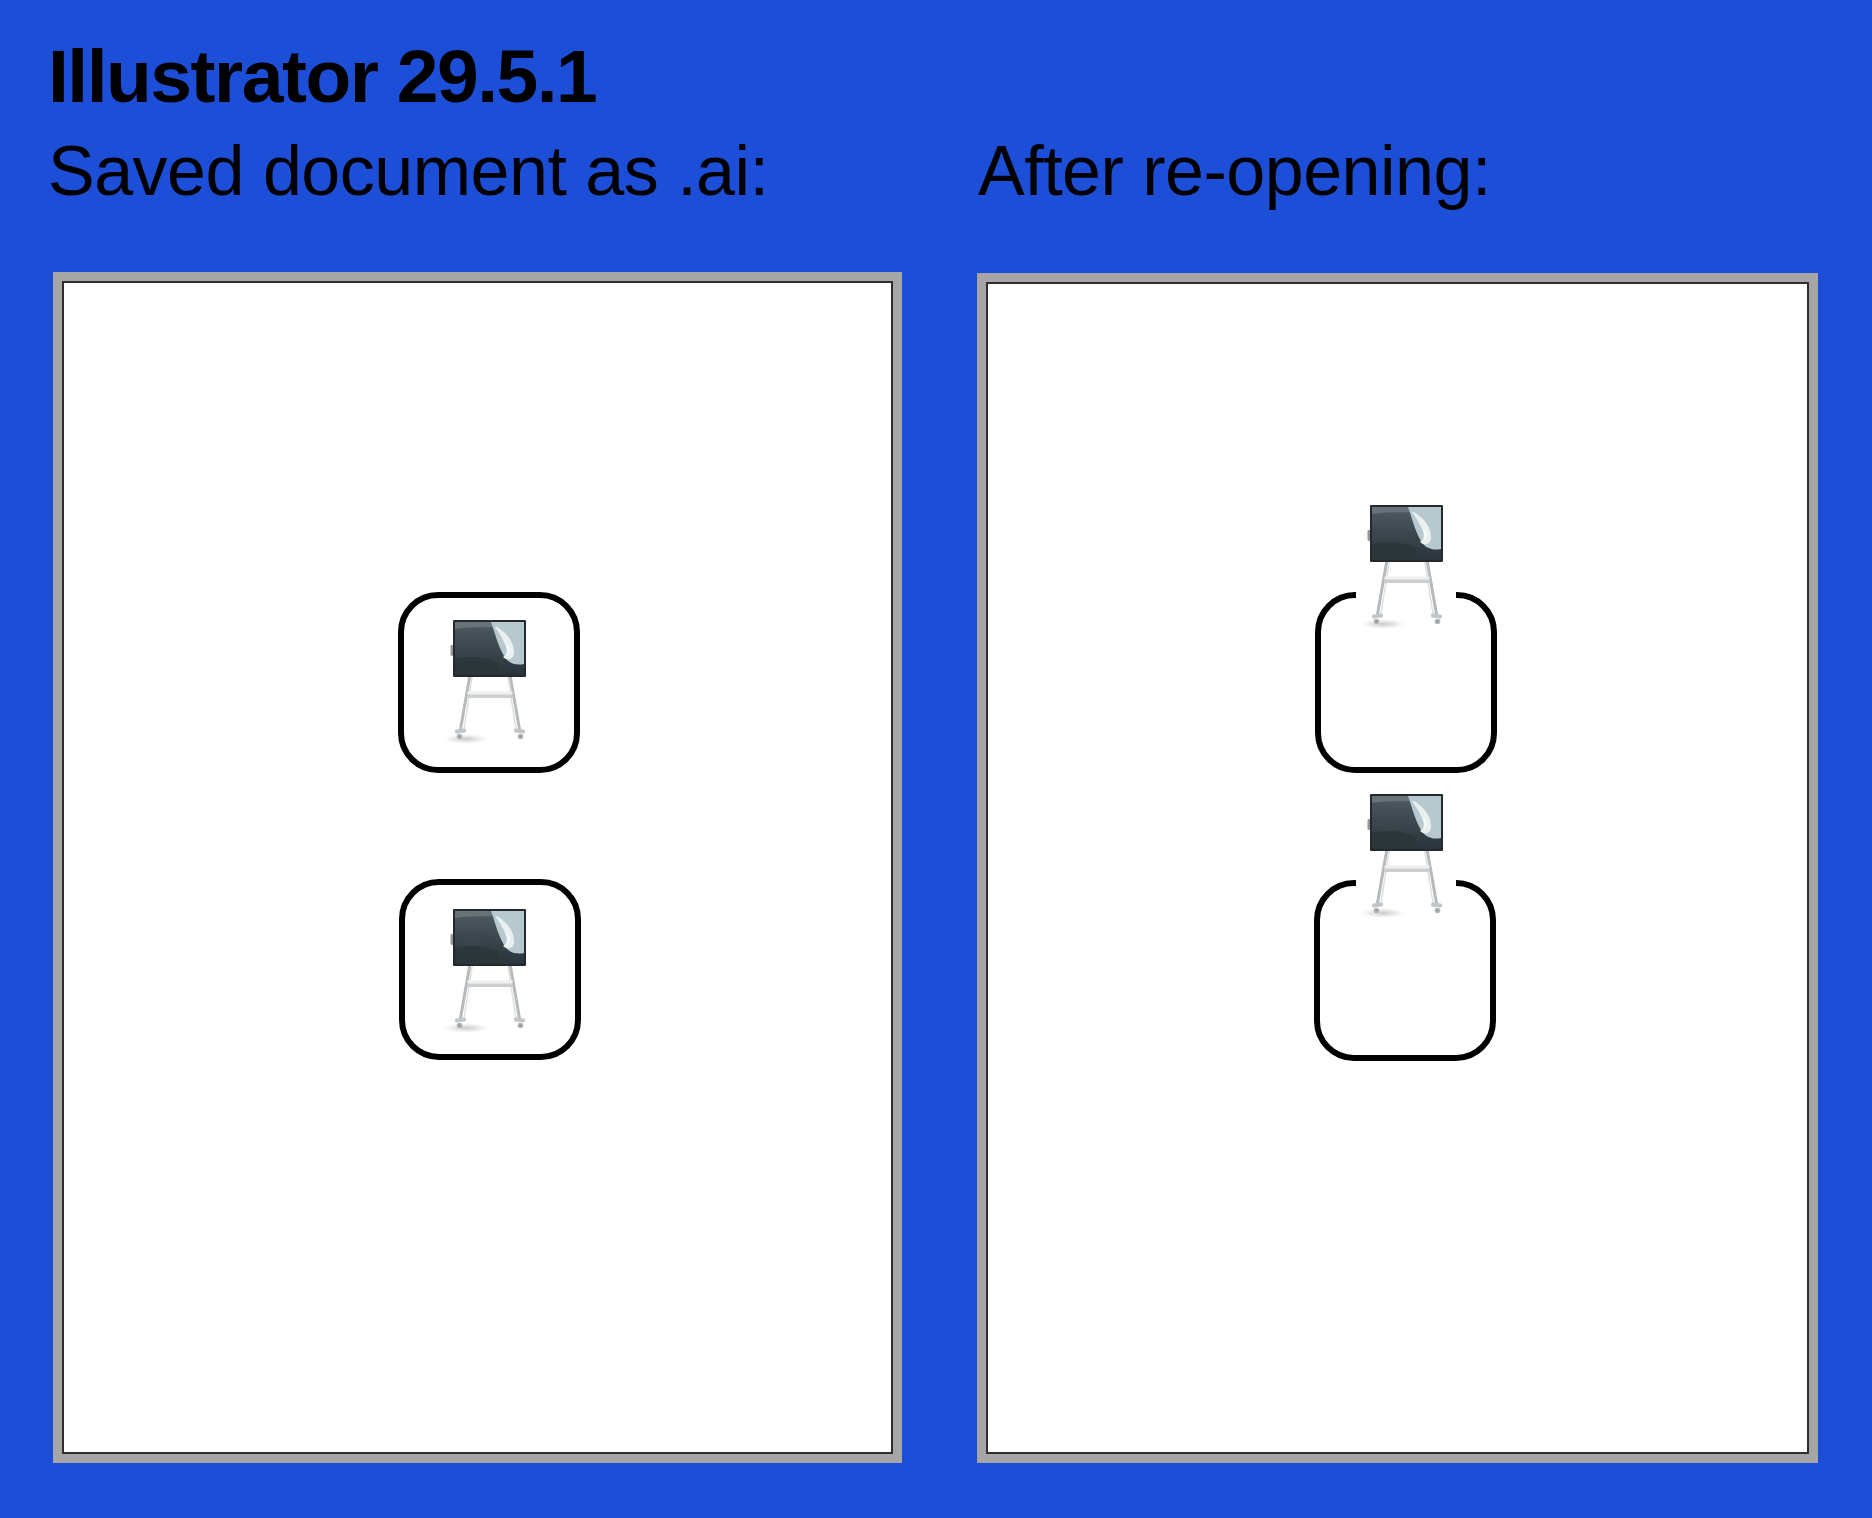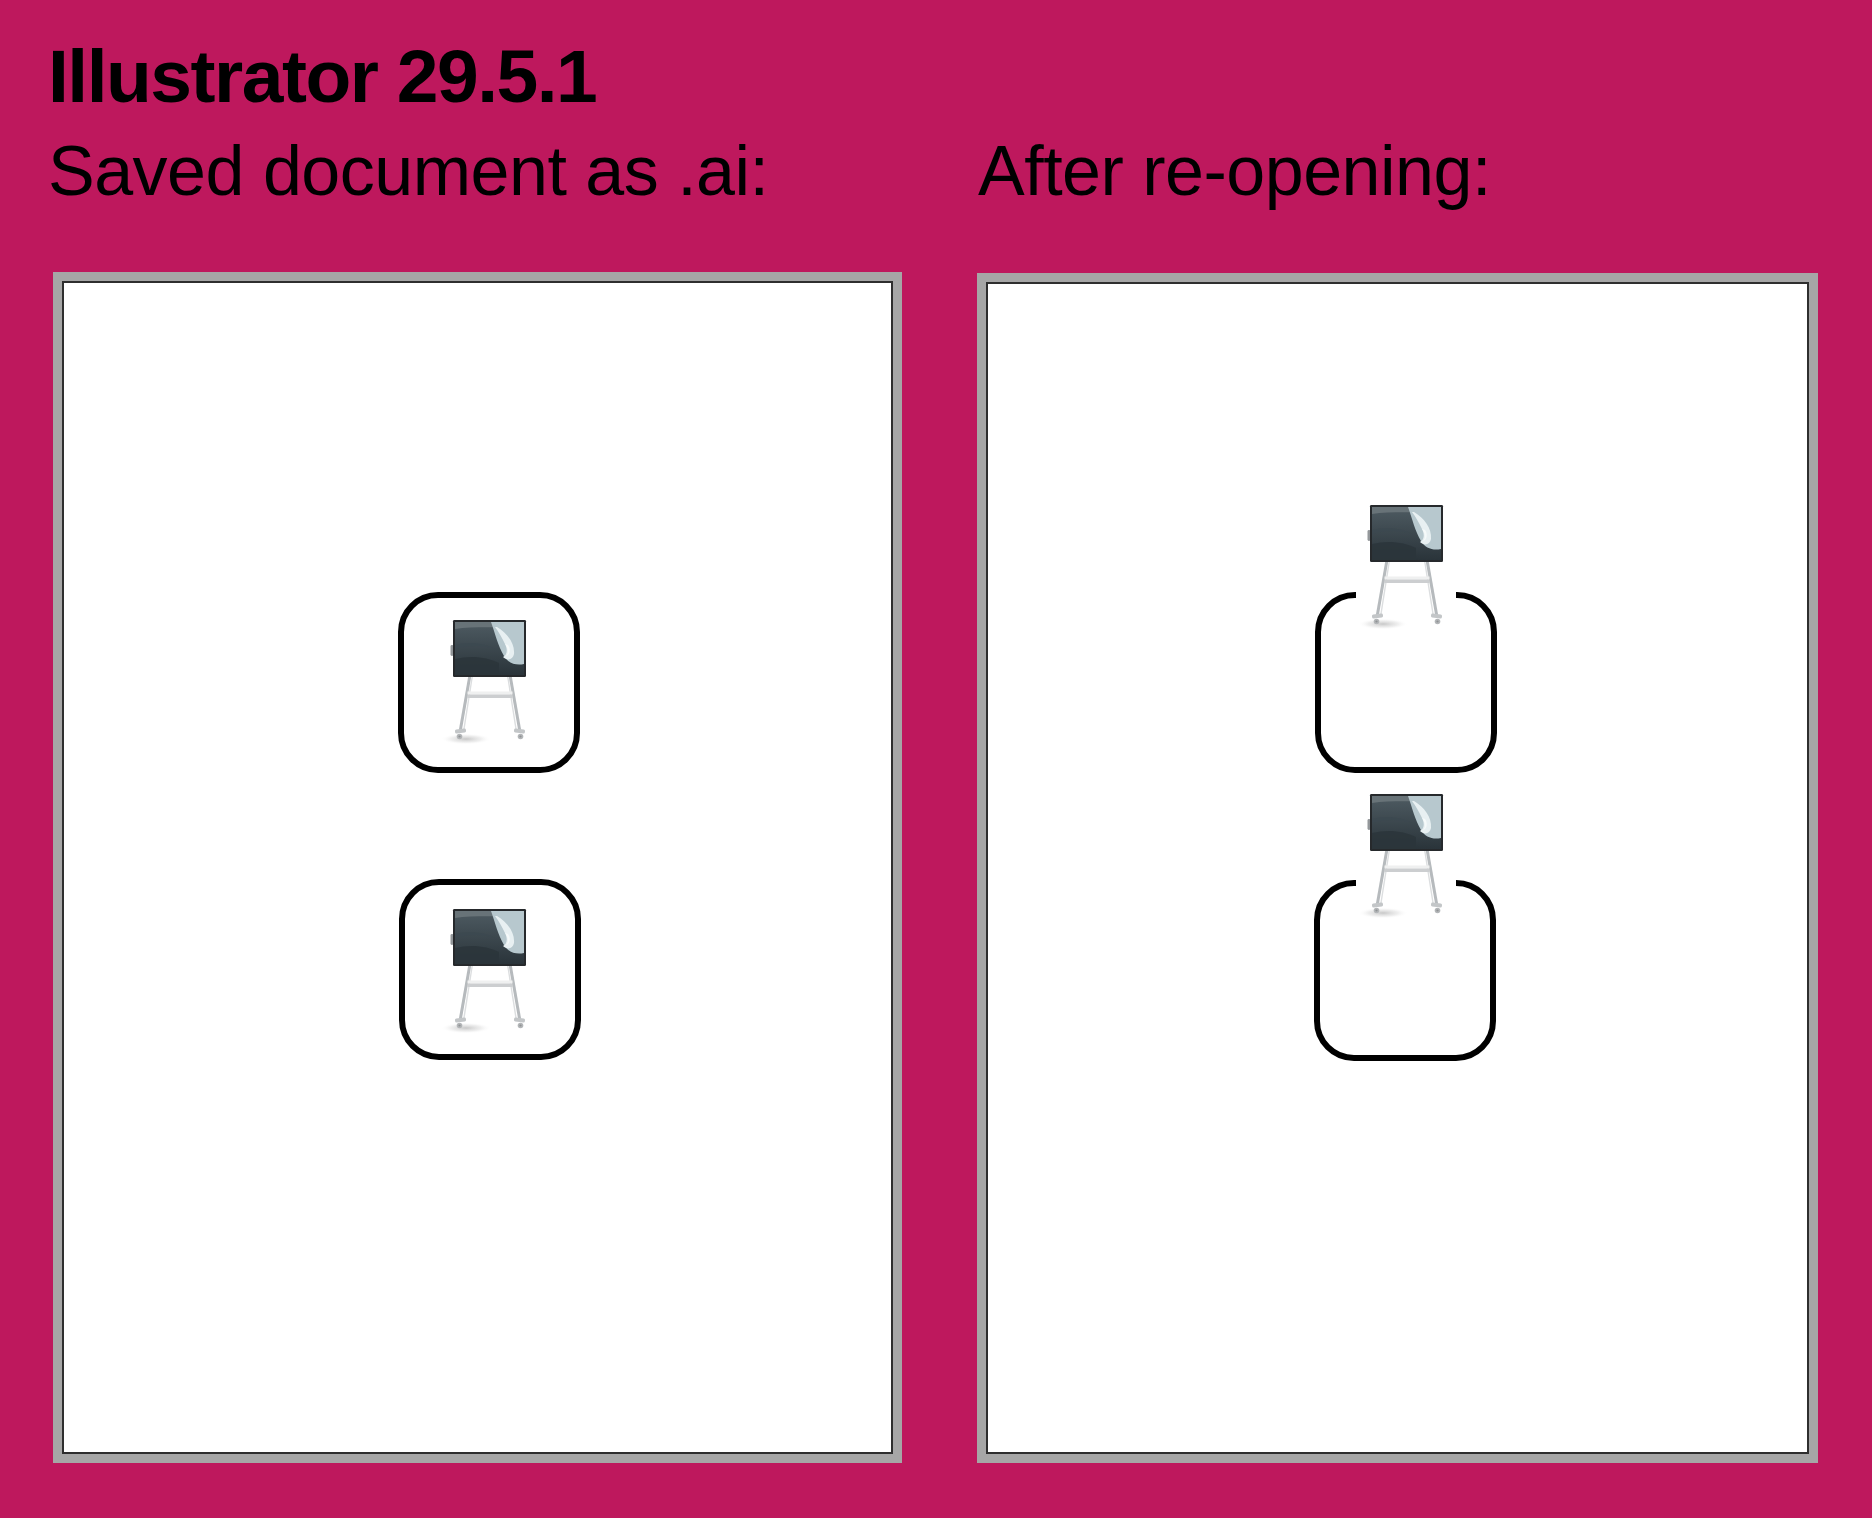--- a/index.html
+++ b/index.html
@@ -4,21 +4,21 @@
 <style>
   html, body {
     margin: 0;
     padding: 0;
     background: #ffffff;
   }
   .stage {
     position: relative;
     width: 1872px;
     height: 1518px;
-    background: #be185d;
+    background: #1d4ed8;
     overflow: hidden;
     font-family: "Liberation Sans", sans-serif;
     color: #000000;
   }
   .page-title {
     position: absolute;
     left: 48px;
     top: 39px;
     font-size: 75px;
     font-weight: 700;

